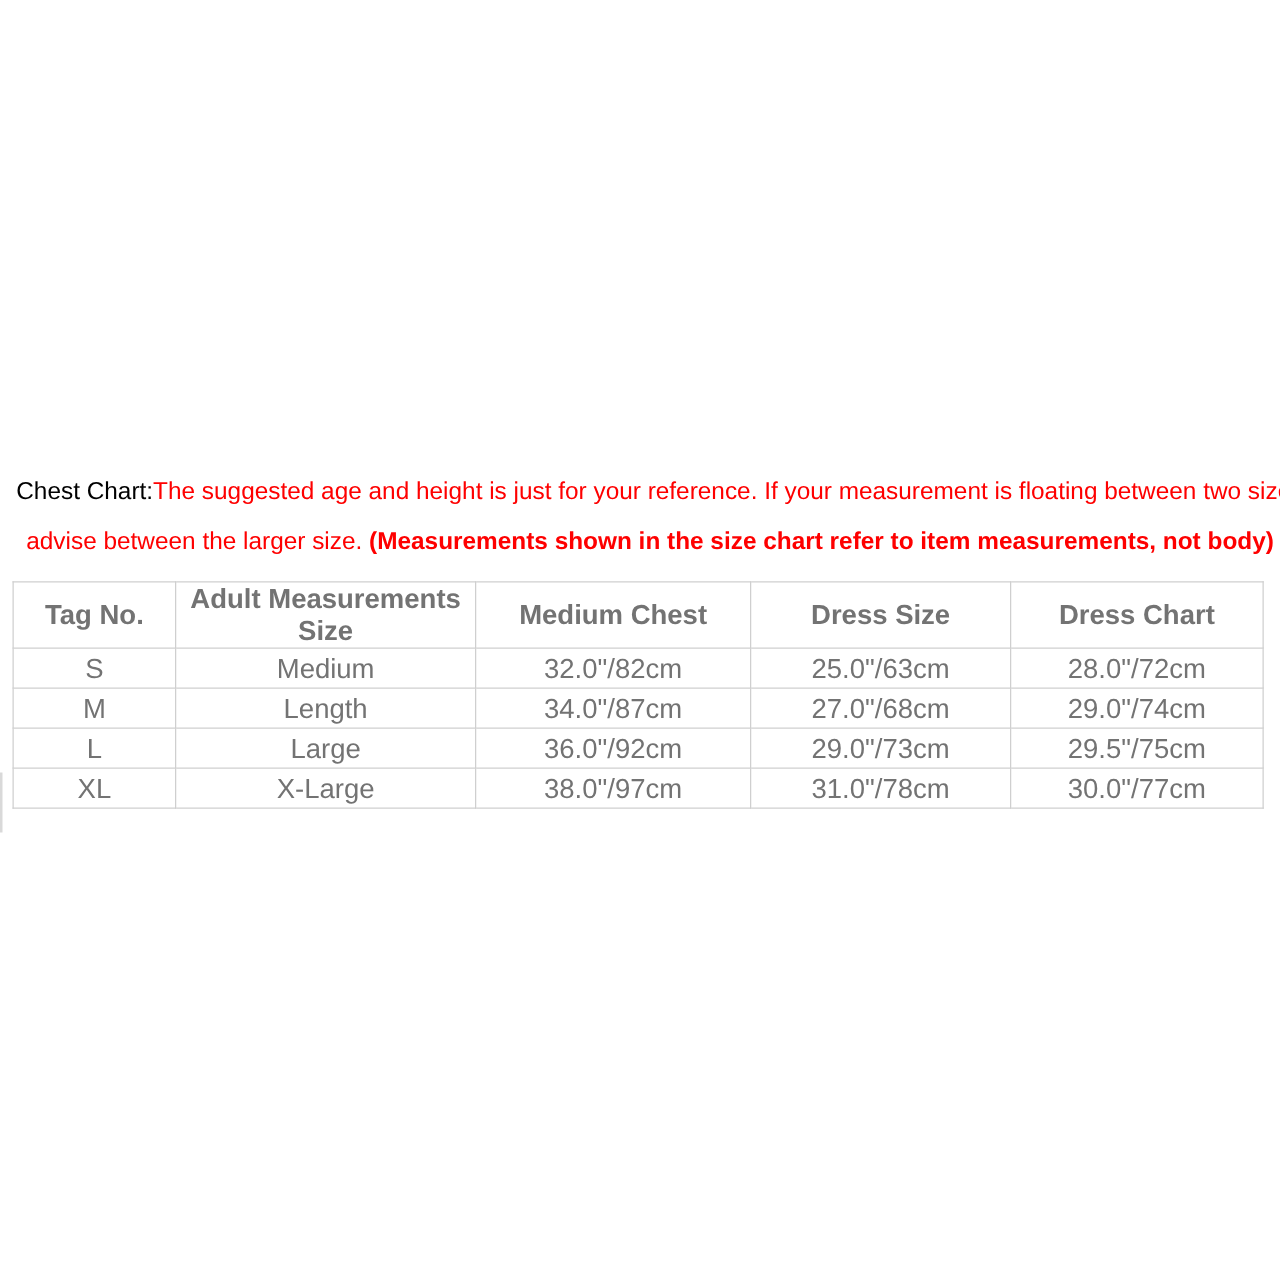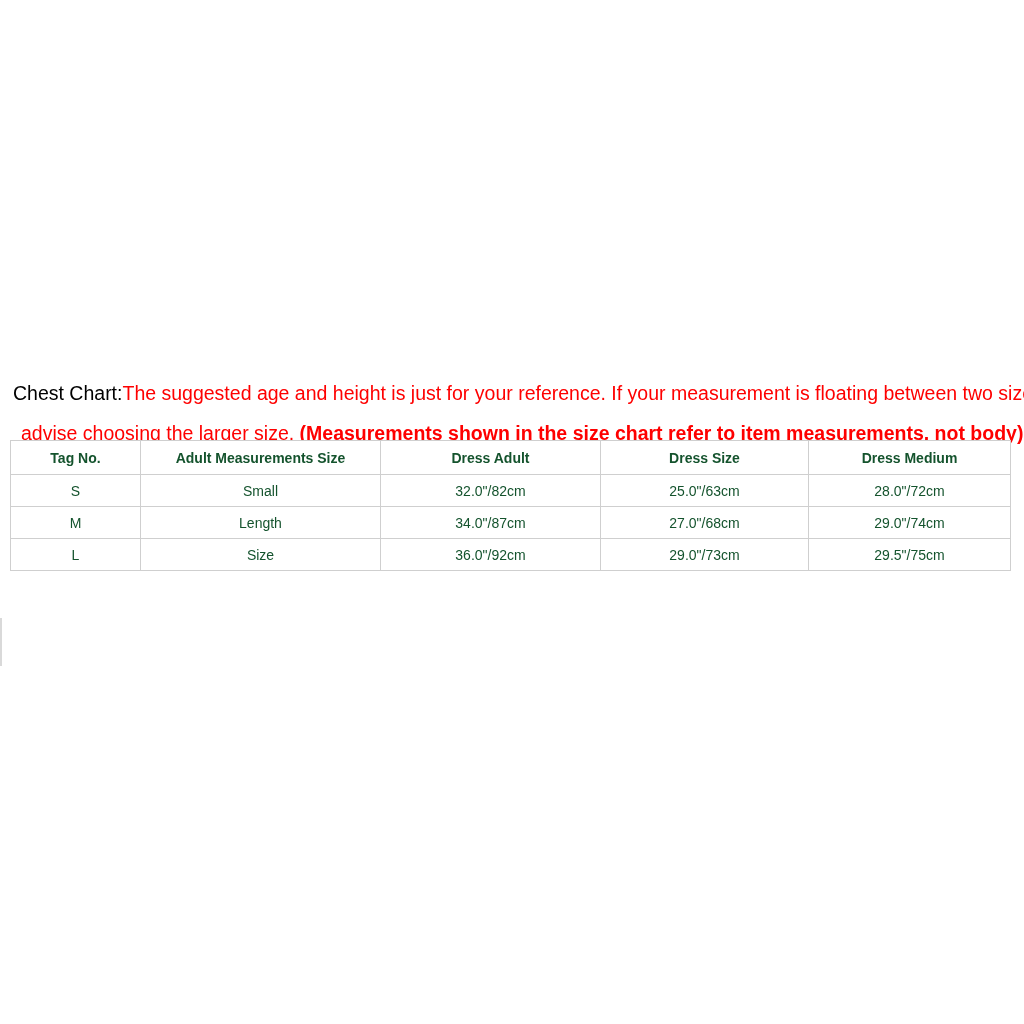--- a/index.html
+++ b/index.html
@@ -26,27 +26,27 @@
   .note-line {
     white-space: nowrap;
   }
   .note-line.second {
     padding-left: 8px;
   }
   .red { color: #fe0000; }
   .bold { font-weight: bold; }
   table.size-table {
     position: absolute;
-    top: 440px;
+    top: 465px;
     left: 10px;
     width: 1000px;
     border-collapse: collapse;
     table-layout: fixed;
-    font-size: 14px;
-    color: #14532d;
+    font-size: 22px;
+    color: #737373;
     background: #ffffff;
   }
   table.size-table th,
   table.size-table td {
     border: 1px solid #cfcfcf;
     text-align: center;
     vertical-align: middle;
     padding: 0;
     overflow: hidden;
   }
@@ -65,58 +65,65 @@
     width: 2px;
     height: 48px;
     background: #d9d9d9;
   }
 </style>
 </head>
 <body>
 
 <div class="note">
   <div class="note-line"><span>Chest Chart:</span><span class="red">The suggested age and height is just for your reference. If your measurement is floating between two sizes,</span></div>
-  <div class="note-line second"><span class="red">advise choosing the larger size. </span><span class="red bold">(Measurements shown in the size chart refer to item measurements, not body)</span></div>
+  <div class="note-line second"><span class="red">advise between the larger size. </span><span class="red bold">(Measurements shown in the size chart refer to item measurements, not body)</span></div>
 </div>
 
 <table class="size-table">
   <colgroup>
     <col style="width:130px">
     <col style="width:240px">
     <col style="width:220px">
     <col style="width:208px">
     <col style="width:202px">
   </colgroup>
   <thead>
     <tr>
       <th>Tag No.</th>
       <th>Adult Measurements Size</th>
-      <th>Dress Adult</th>
+      <th>Medium Chest</th>
       <th>Dress Size</th>
-      <th>Dress Medium</th>
+      <th>Dress Chart</th>
     </tr>
   </thead>
   <tbody>
     <tr>
       <td>S</td>
-      <td>Small</td>
+      <td>Medium</td>
       <td>32.0"/82cm</td>
       <td>25.0"/63cm</td>
       <td>28.0"/72cm</td>
     </tr>
     <tr>
       <td>M</td>
       <td>Length</td>
       <td>34.0"/87cm</td>
       <td>27.0"/68cm</td>
       <td>29.0"/74cm</td>
     </tr>
     <tr>
       <td>L</td>
-      <td>Size</td>
+      <td>Large</td>
       <td>36.0"/92cm</td>
       <td>29.0"/73cm</td>
       <td>29.5"/75cm</td>
+    </tr>
+    <tr>
+      <td>XL</td>
+      <td>X-Large</td>
+      <td>38.0"/97cm</td>
+      <td>31.0"/78cm</td>
+      <td>30.0"/77cm</td>
     </tr>
   </tbody>
 </table>
 
 <div class="scan-artifact"></div>
 
 </body></html>

